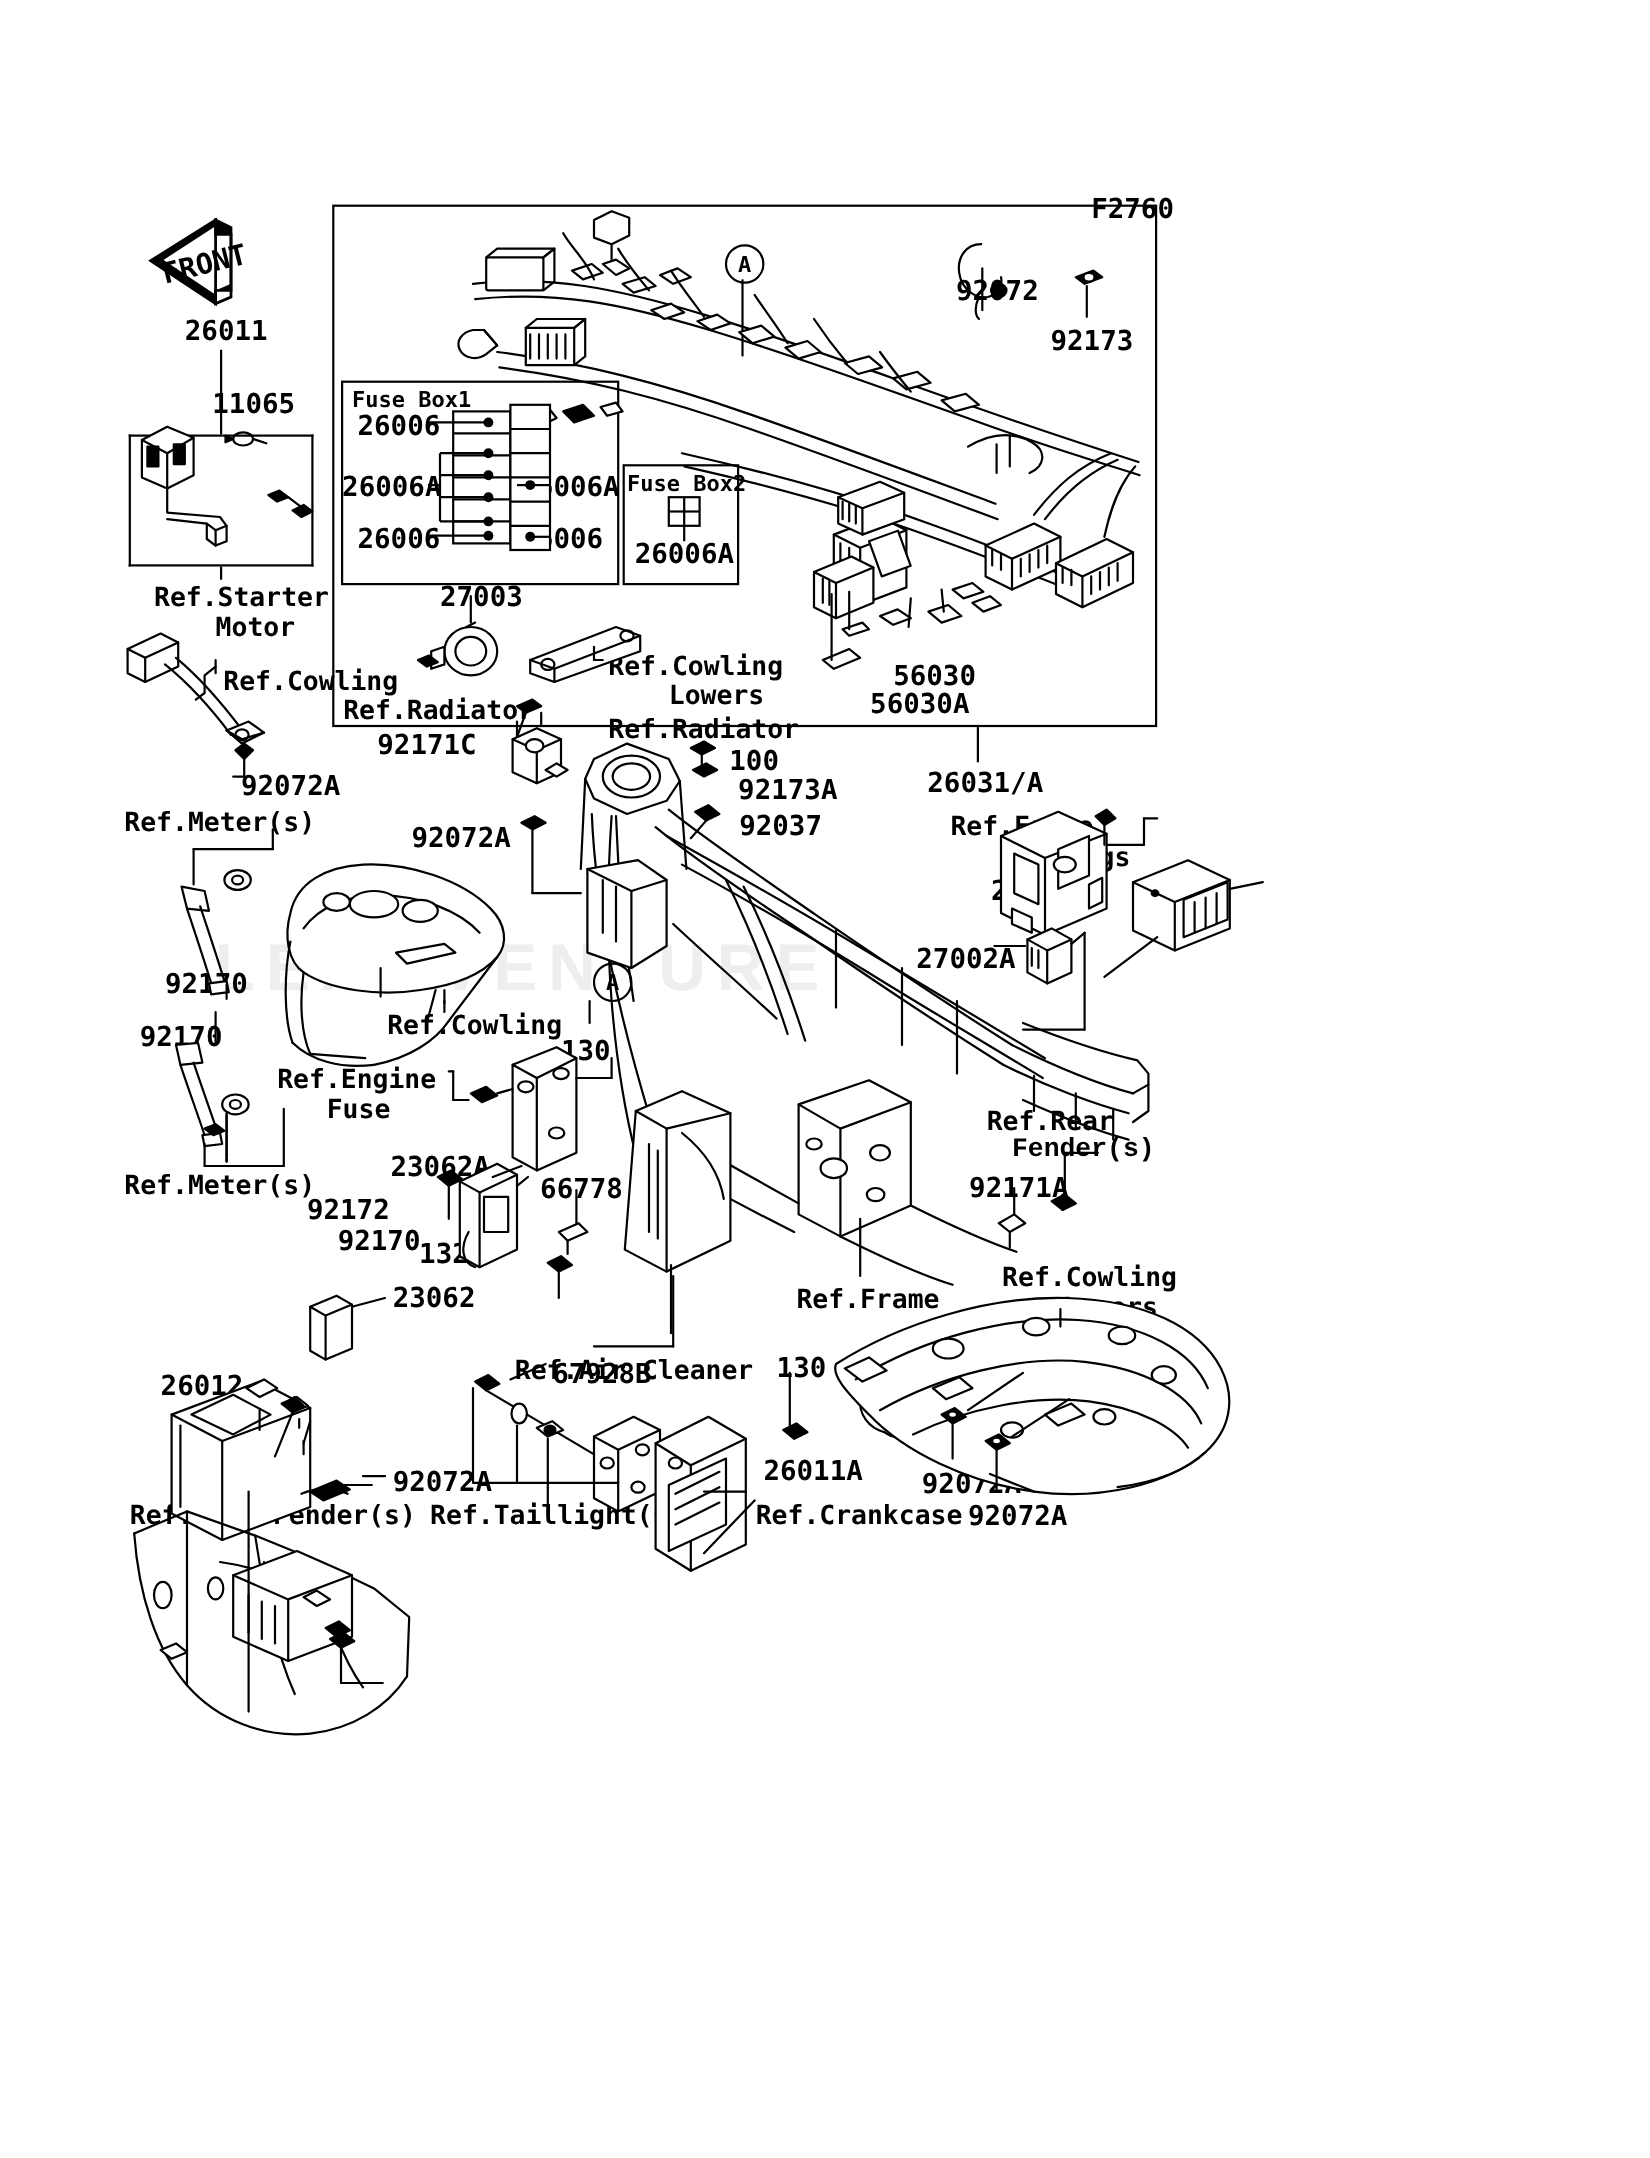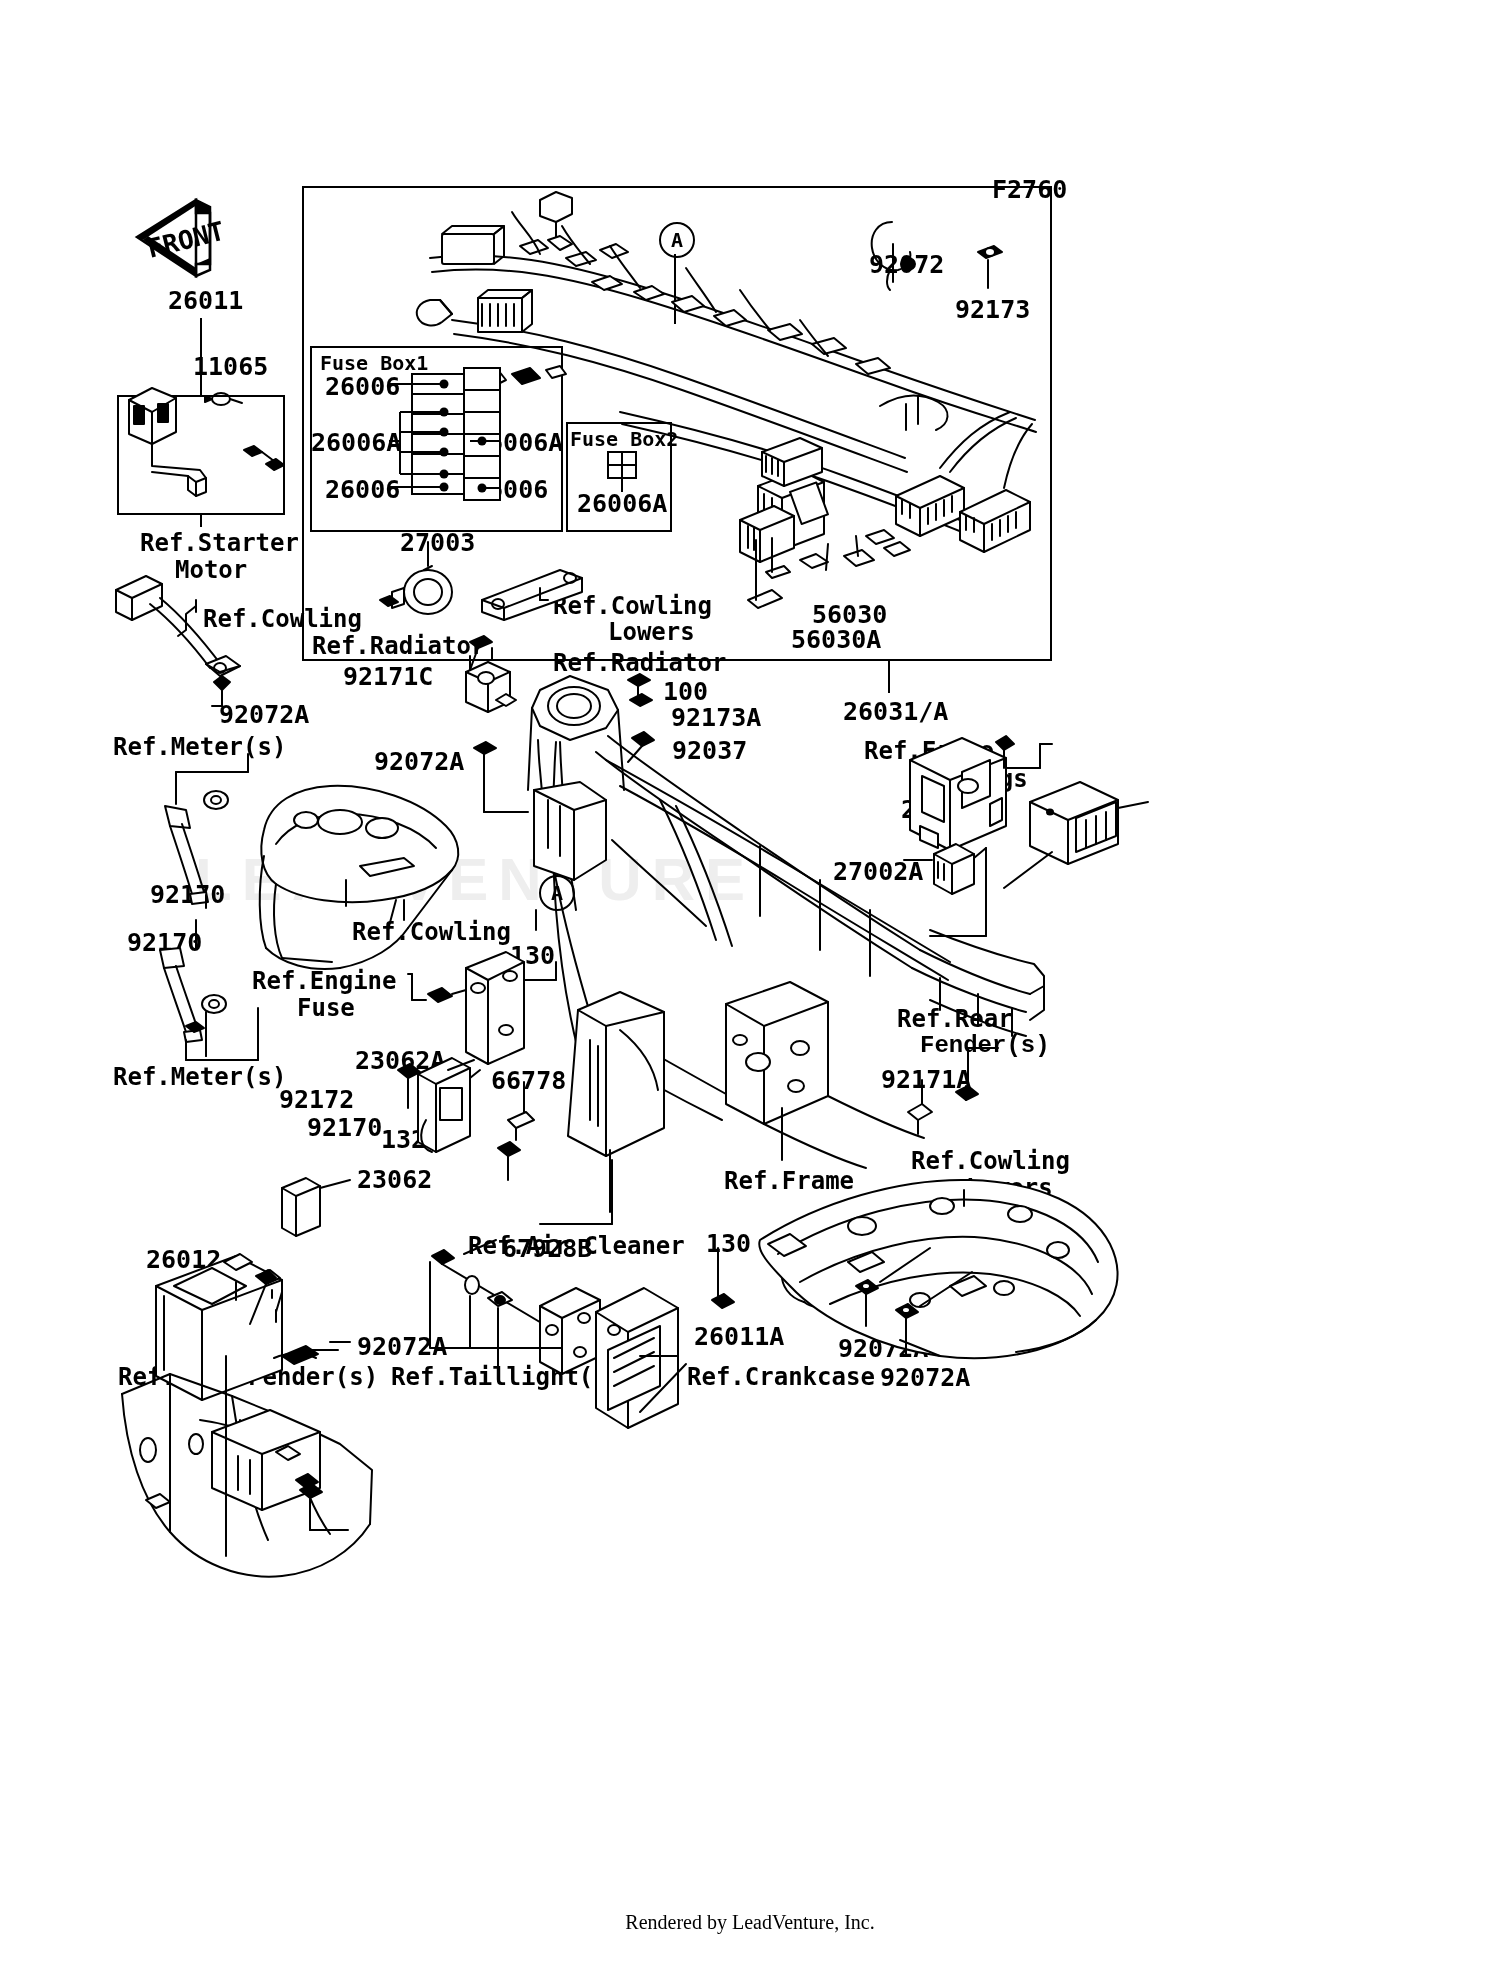--- a/index.html
+++ b/index.html
@@ -642,21 +642,21 @@
       <line x1="196" y1="612" x2="196" y2="600"></line>
     </g>
   </svg>
 
   <div id="labels">
       <div class="lbl pn" style="left: 168px; top: 286px;">26011</div>
       <div class="lbl pn" style="left: 193px; top: 352px;">11065</div>
       <div class="lbl pn" style="left: 869px; top: 250px;">92072</div>
       <div class="lbl pn" style="left: 955px; top: 295px;">92173</div>
       <div class="lbl ref" style="left: 140px; top: 529px;">Ref.Starter</div>
-      <div class="lbl ref" style="left: 175px; top: 556px;">Motor</div>
+      <div class="lbl ref" style="left: 196px; top: 556px;">Motor</div>
       <div class="lbl pn" style="left: 400px; top: 528px;">27003</div>
       <div class="lbl ref" style="left: 203px; top: 605px;">Ref.Cowling</div>
       <div class="lbl ref" style="left: 553px; top: 592px;">Ref.Cowling</div>
       <div class="lbl ref" style="left: 608px; top: 618px;">Lowers</div>
       <div class="lbl ref" style="left: 312px; top: 632px;">Ref.Radiator</div>
       <div class="lbl pn" style="left: 343px; top: 662px;">92171C</div>
       <div class="lbl ref" style="left: 553px; top: 649px;">Ref.Radiator</div>
       <div class="lbl pn" style="left: 663px; top: 677px;">100</div>
       <div class="lbl pn" style="left: 671px; top: 703px;">92173A</div>
       <div class="lbl pn" style="left: 812px; top: 600px;">56030</div>
@@ -695,14 +695,13 @@
       <div class="lbl pn" style="left: 502px; top: 1234px;">67928B</div>
       <div class="lbl pn" style="left: 694px; top: 1322px;">26011A</div>
       <div class="lbl pn" style="left: 357px; top: 1332px;">92072A</div>
       <div class="lbl pn" style="left: 838px; top: 1334px;">92072A</div>
       <div class="lbl ref" style="left: 118px; top: 1363px;">Ref.Rear Fender(s)</div>
       <div class="lbl ref" style="left: 391px; top: 1363px;">Ref.Taillight(s)</div>
       <div class="lbl ref" style="left: 687px; top: 1363px;">Ref.Crankcase</div>
       <div class="lbl pn" style="left: 880px; top: 1363px;">92072A</div>
     </div>
 
-  <div id="footer">Rendered by LeadVenture, Inc.</div>
 </div>
 
 </body></html>

